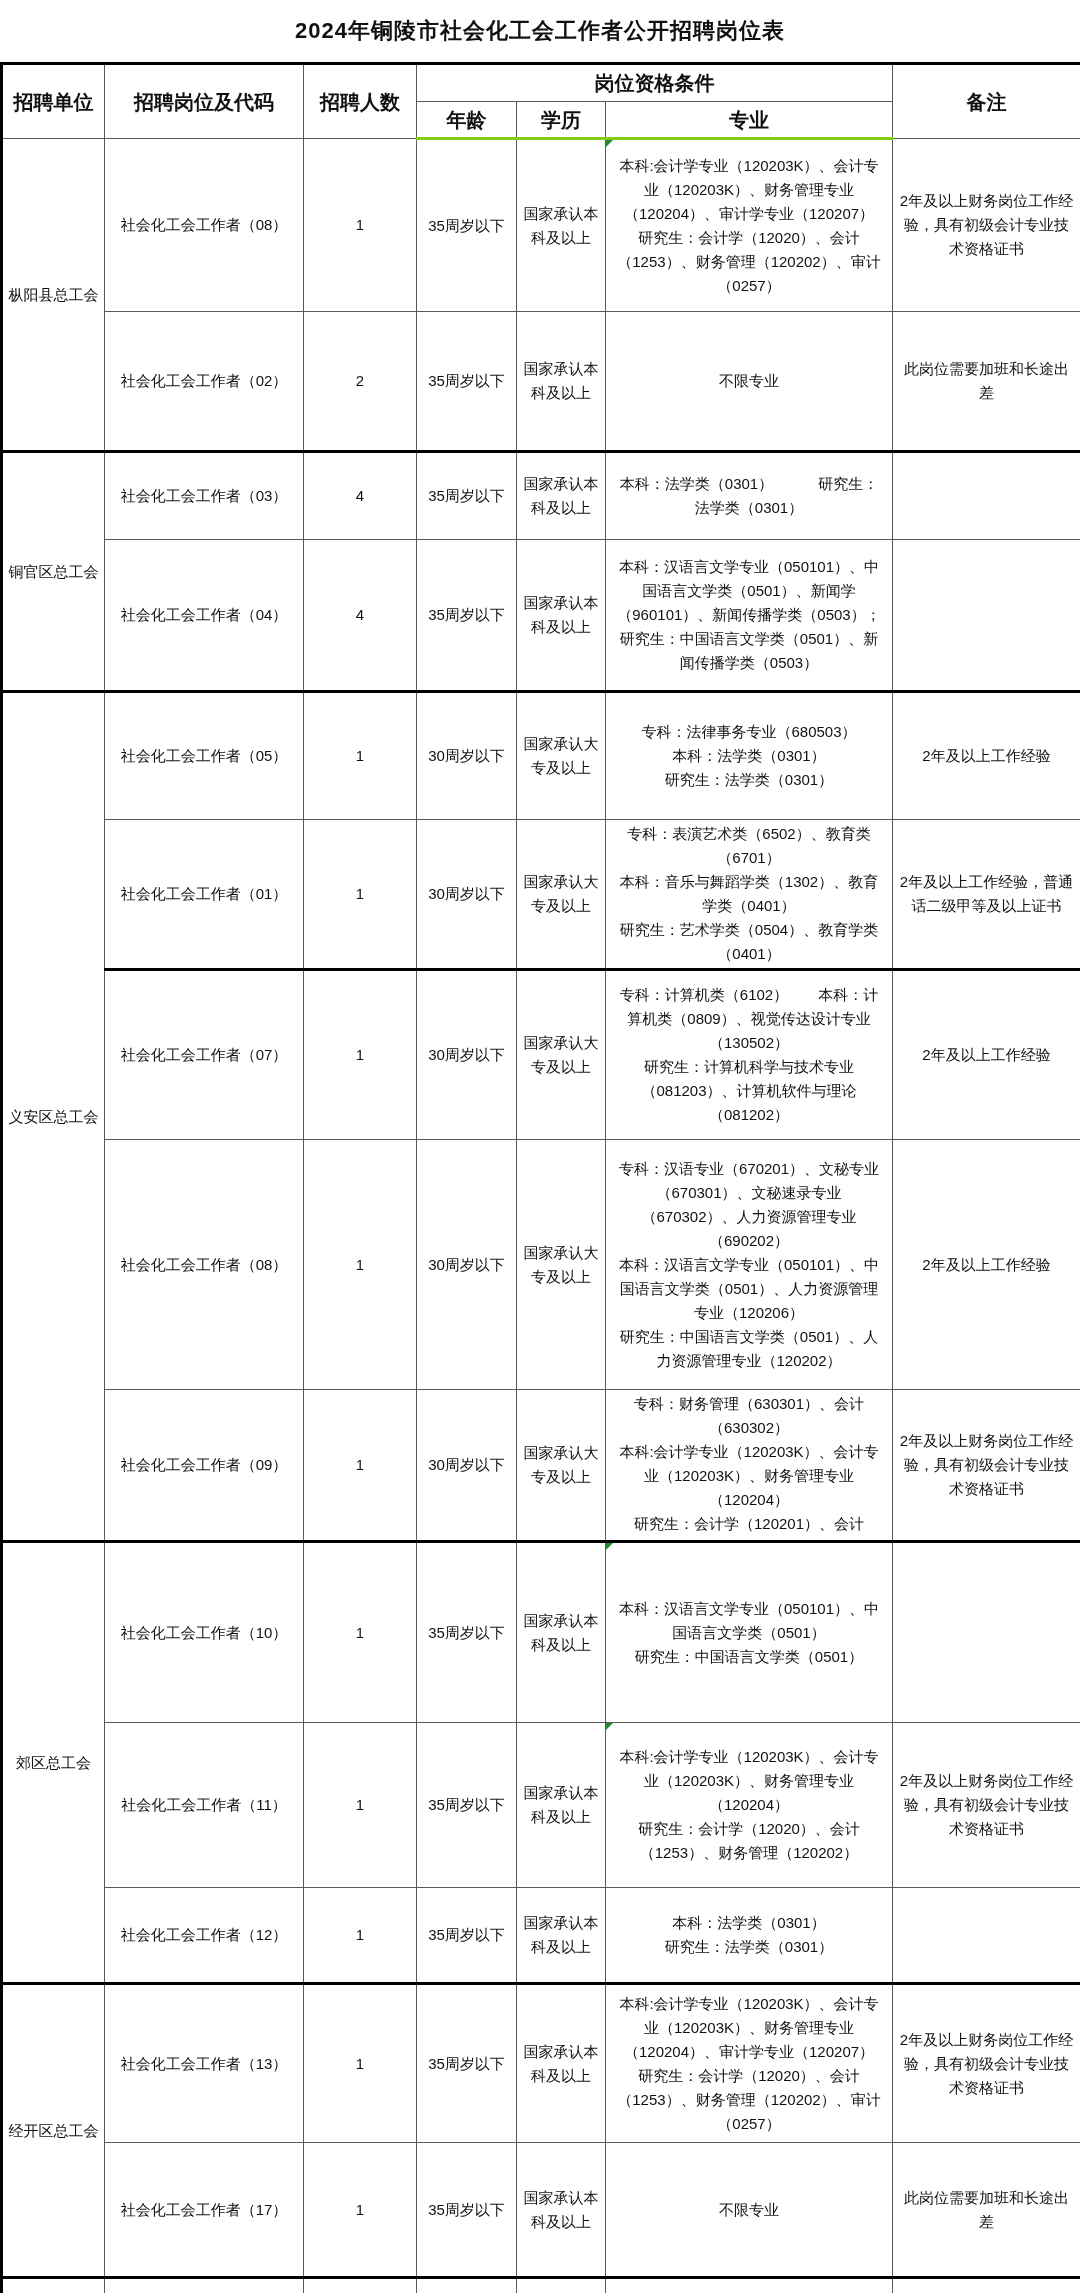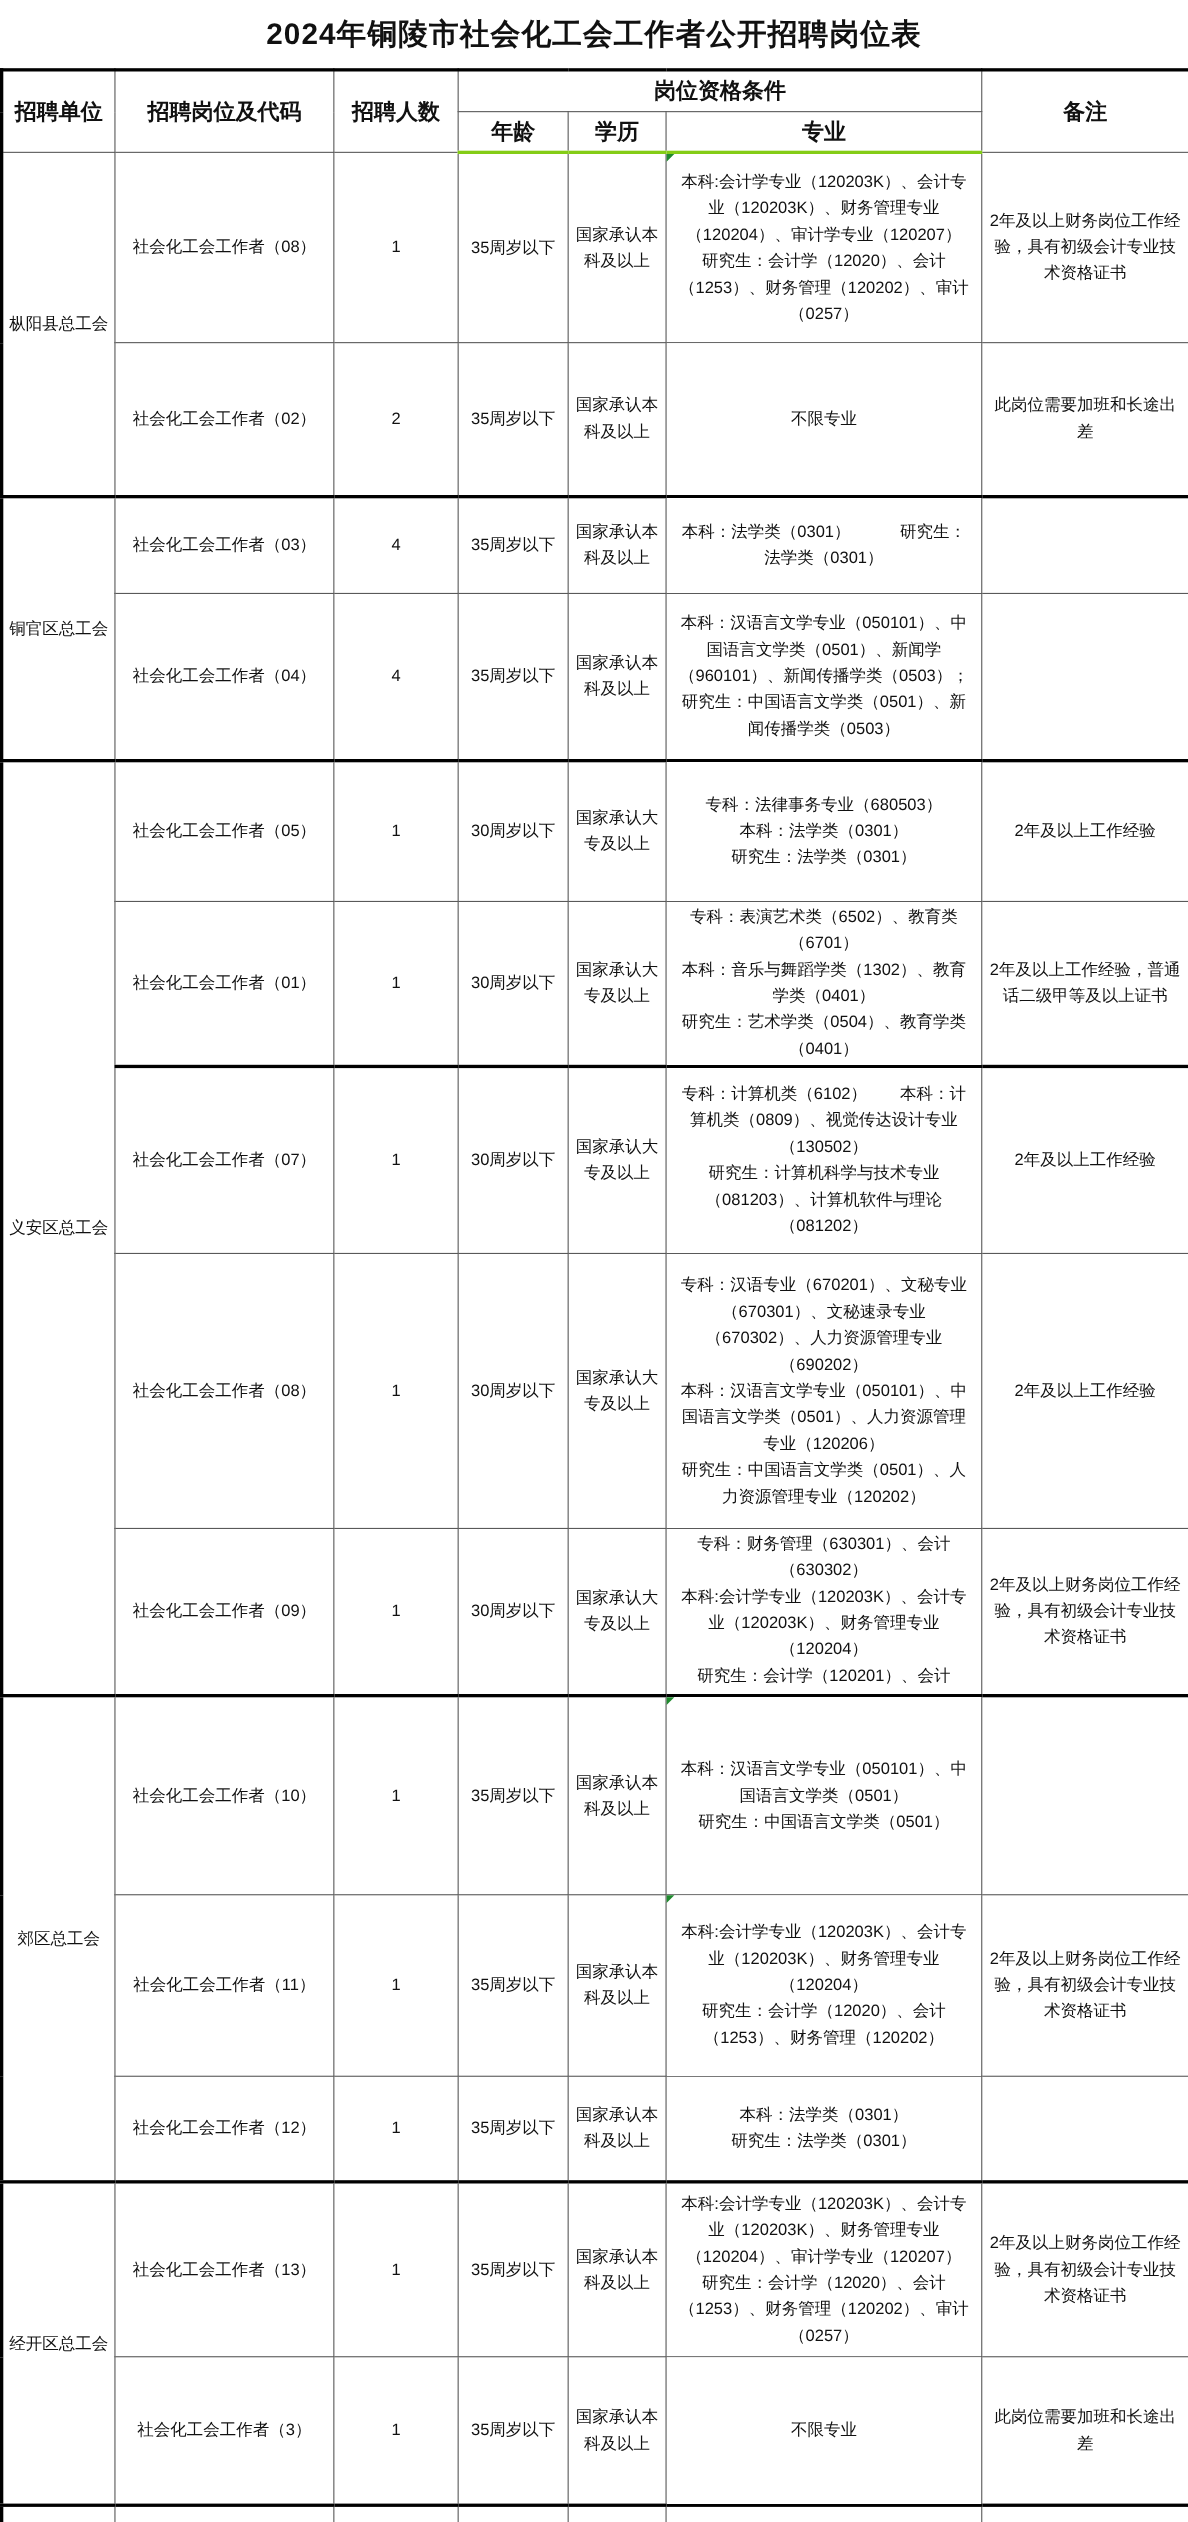--- a/index.html
+++ b/index.html
@@ -1,18 +1,18 @@
 <!DOCTYPE html>
 <html><head>
 <meta charset="utf-8">
 <style>
   html,body{margin:0;padding:0;background:#fff;}
   body{width:1080px;font-family:"Liberation Sans","DejaVu Sans",sans-serif;color:#111;}
   .title{height:62px;display:flex;align-items:center;justify-content:center;
-         font-size:27px;font-weight:bold;letter-spacing:1px;border-radius:19px;}
+         font-size:22px;font-weight:bold;letter-spacing:1px;border-radius:19px;}
   table{border-collapse:collapse;table-layout:fixed;width:1080px;border:3px solid #000;}
   td,th{border:1px solid #595959;padding:2px 4px;font-size:15px;line-height:24px;
         vertical-align:middle;text-align:center;word-break:break-all;
         white-space:pre-wrap;box-sizing:border-box;background:#fff;}
   thead th{font-weight:bold;font-size:20px;padding:0;}
   tr.h2 th{border-bottom:3px solid #84cc16;}
   tr.sec>td{border-top:3px solid #000;}
   td.unit{padding:18px 2px;}
   td.major{text-align:center;vertical-align:middle;position:relative;}
   td.major.top{vertical-align:top;}
@@ -202,21 +202,21 @@
       <td class="edu">国家承认本科及以上</td>
       <td class="major">本科:会计学专业（120203K）、会计专
 业（120203K）、财务管理专业
 （120204）、审计学专业（120207）
 研究生：会计学（12020）、会计
 （1253）、财务管理（120202）、审计
 （0257）</td>
       <td class="remark">2年及以上财务岗位工作经验，具有初级会计专业技术资格证书</td>
     </tr>
     <tr style="height:135px">
-      <td class="pos">社会化工会工作者（3）</td>
+      <td class="pos">社会化工会工作者（17）</td>
       <td class="num">1</td>
       <td class="age">35周岁以下</td>
       <td class="edu">国家承认本科及以上</td>
       <td class="major">不限专业</td>
       <td class="remark">此岗位需要加班和长途出差</td>
     </tr>
     <tr class="sec" style="height:35px">
       <td class="unit">总计</td>
       <td></td>
       <td class="num">21</td>

